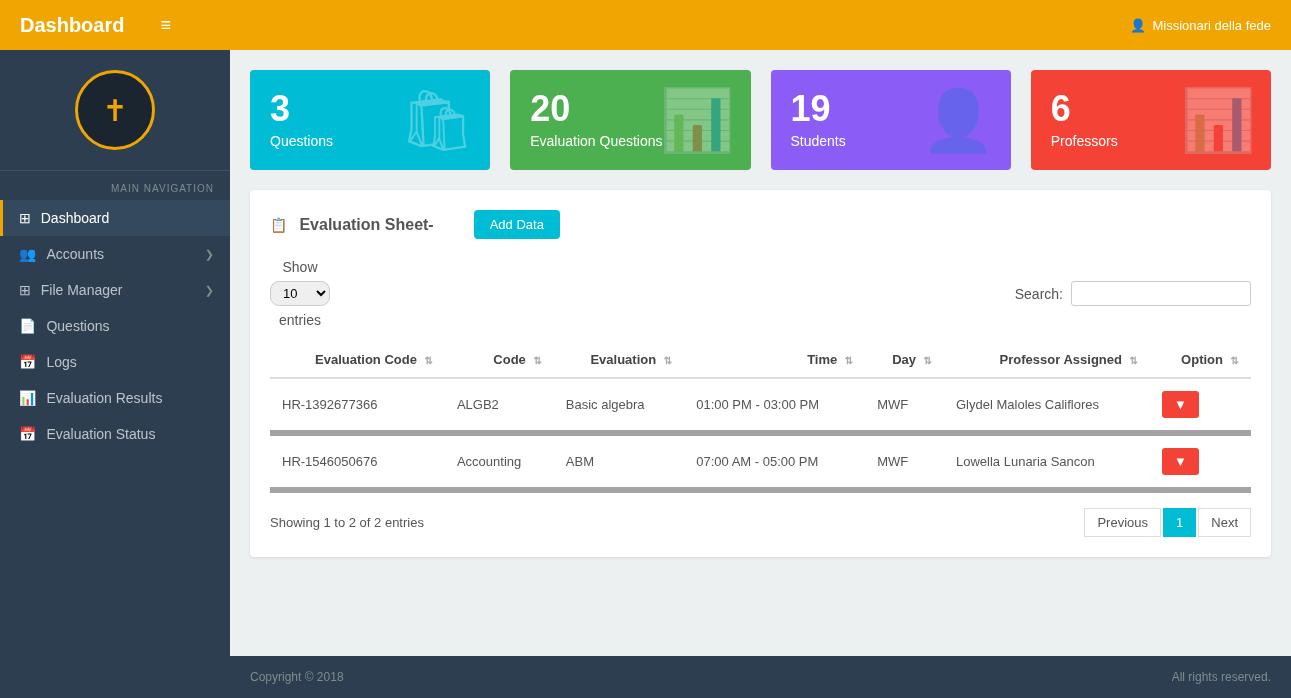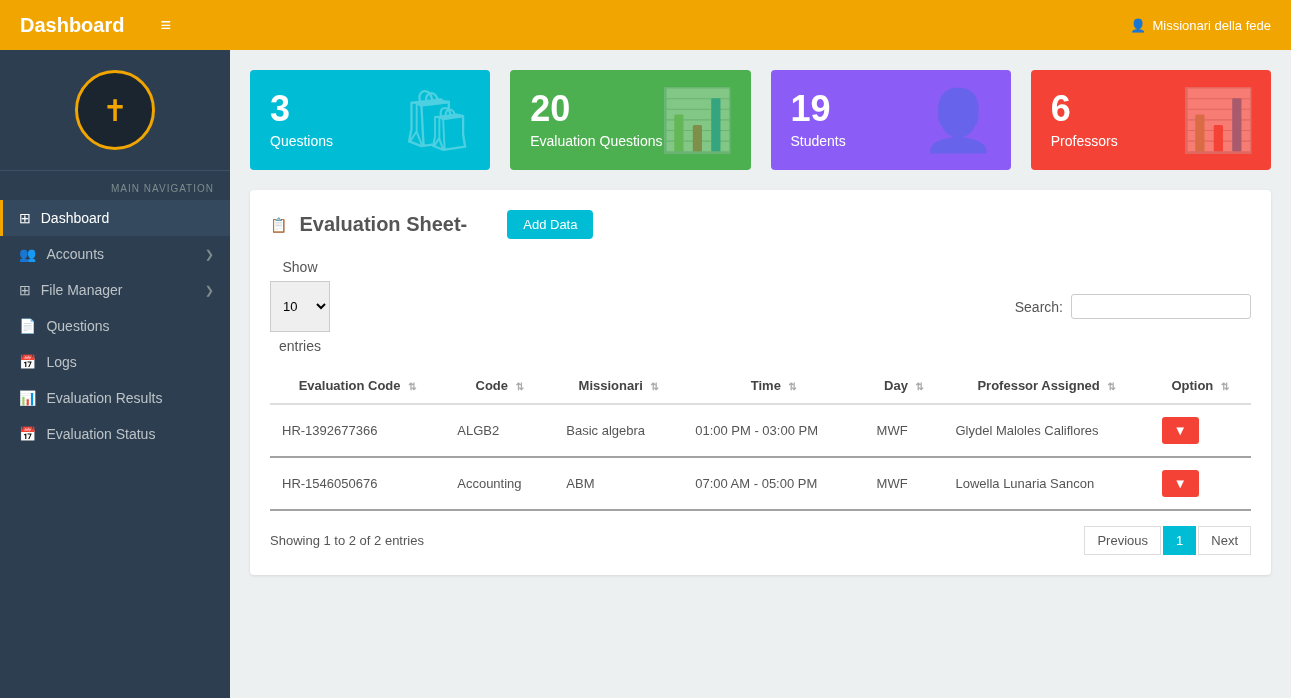--- a/index.html
+++ b/index.html
@@ -120,67 +120,67 @@
       box-shadow: 0 1px 3px rgba(0,0,0,0.1);
     }
 
     
     .sheet-header {
       display: flex;
       align-items: center;
       gap: 12px;
       margin-bottom: 20px;
     }
-    .sheet-title { font-size: 20px; color: #555; font-weight: 600; }
+    .sheet-title { font-size: 16px; color: #555; font-weight: 600; }
     .btn-add {
       background: #00bcd4;
       color: white;
       border: none;
       padding: 7px 16px;
       border-radius: 4px;
       cursor: pointer;
       font-size: 13px;
       margin-left: 28px;
     }
 
     
     .table-controls {
       display: flex;
       justify-content: space-between;
       align-items: center;
       margin-bottom: 14px;
     }
     .show-entries { display: flex; align-items: center; gap: 6px; color: #555; flex-direction: column; }
     .show-entries select {
-      padding: 16px 8px;
+      padding: 3px 8px;
       border: 1px solid #ccc;
-      border-radius: 0;
+      border-radius: 9px;
       font-size: 13px;
     }
     .search-box { display: flex; align-items: center; gap: 8px; color: #555; }
     .search-box input {
       padding: 4px 8px;
       border: 1px solid #ccc;
       border-radius: 3px;
       font-size: 13px;
       width: 180px;
     }
 
     
     table { width: 100%; border-collapse: collapse; font-size: 13px; }
     thead tr { border-bottom: 2px solid #ddd; }
     th {
       padding: 10px 12px;
-      text-align: center;
+      text-align: right;
       color: #444;
       font-weight: 600;
       white-space: nowrap;
     }
     th .sort-icon { margin-left: 4px; color: #aaa; font-size: 10px; }
-    td { padding: 12px; color: #555; border-bottom: 2px solid #a3a3a3; }
+    td { padding: 12px; color: #555; border-bottom: 6px solid #a3a3a3; }
 
     
     .btn-option {
       background: #f44336;
       color: white;
       border: none;
       padding: 6px 12px;
       border-radius: 3px;
       cursor: pointer;
       font-size: 13px;
@@ -348,21 +348,21 @@
           <tr>
             <th>
               <span>Evaluation Code</span>
               <span class="sort-icon">⇅</span>
             </th>
             <th>
               <span>Code</span>
               <span class="sort-icon">⇅</span>
             </th>
             <th>
-              <span>Missionari</span>
+              <span>Evaluation</span>
               <span class="sort-icon">⇅</span>
             </th>
             <th>
               <span>Time</span>
               <span class="sort-icon">⇅</span>
             </th>
             <th>
               <span>Day</span>
               <span class="sort-icon">⇅</span>
             </th>
@@ -406,15 +406,19 @@
         <span>Showing 1 to 2 of 2 entries</span>
         <div class="pagination-btns">
           <button class="btn-page">Previous</button>
           <button class="btn-page active">1</button>
           <button class="btn-page">Next</button>
         </div>
       </div>
 
     </div>
 
+    <div class="footer">
+      <span>Copyright © 2018</span>
+      <span>All rights reserved.</span>
+    </div>
 
   </div>
 </div>
 
 </body></html>

